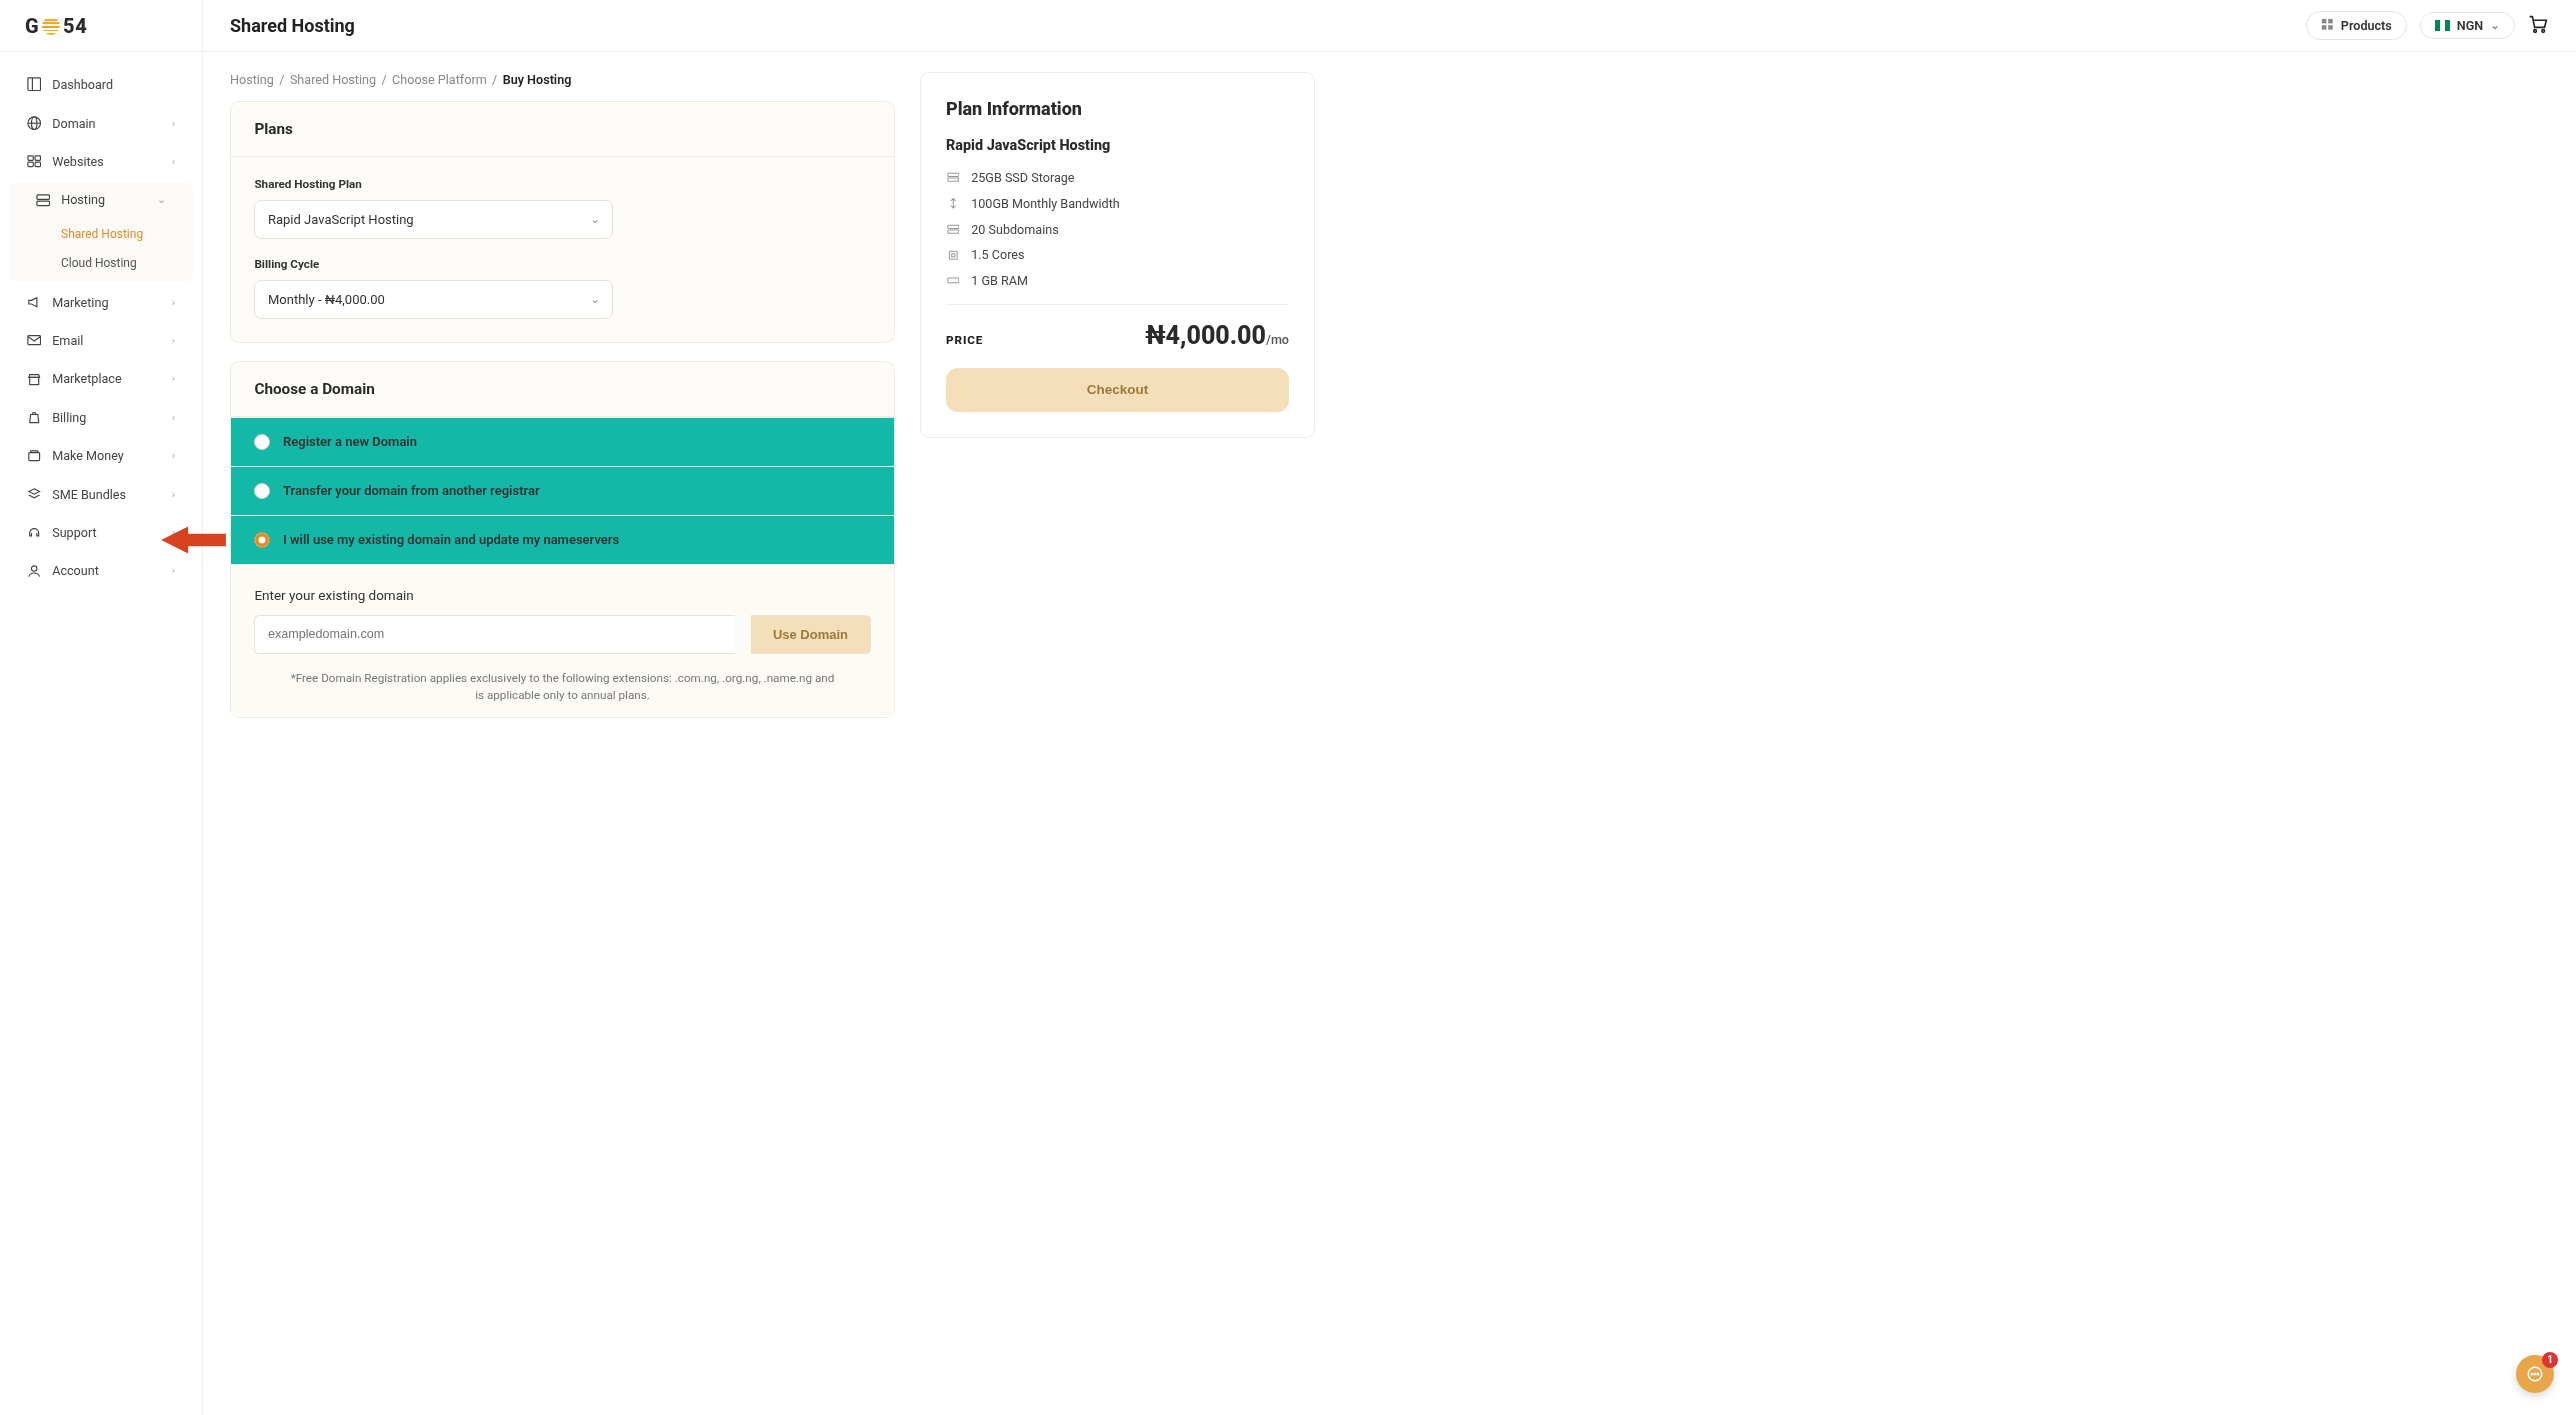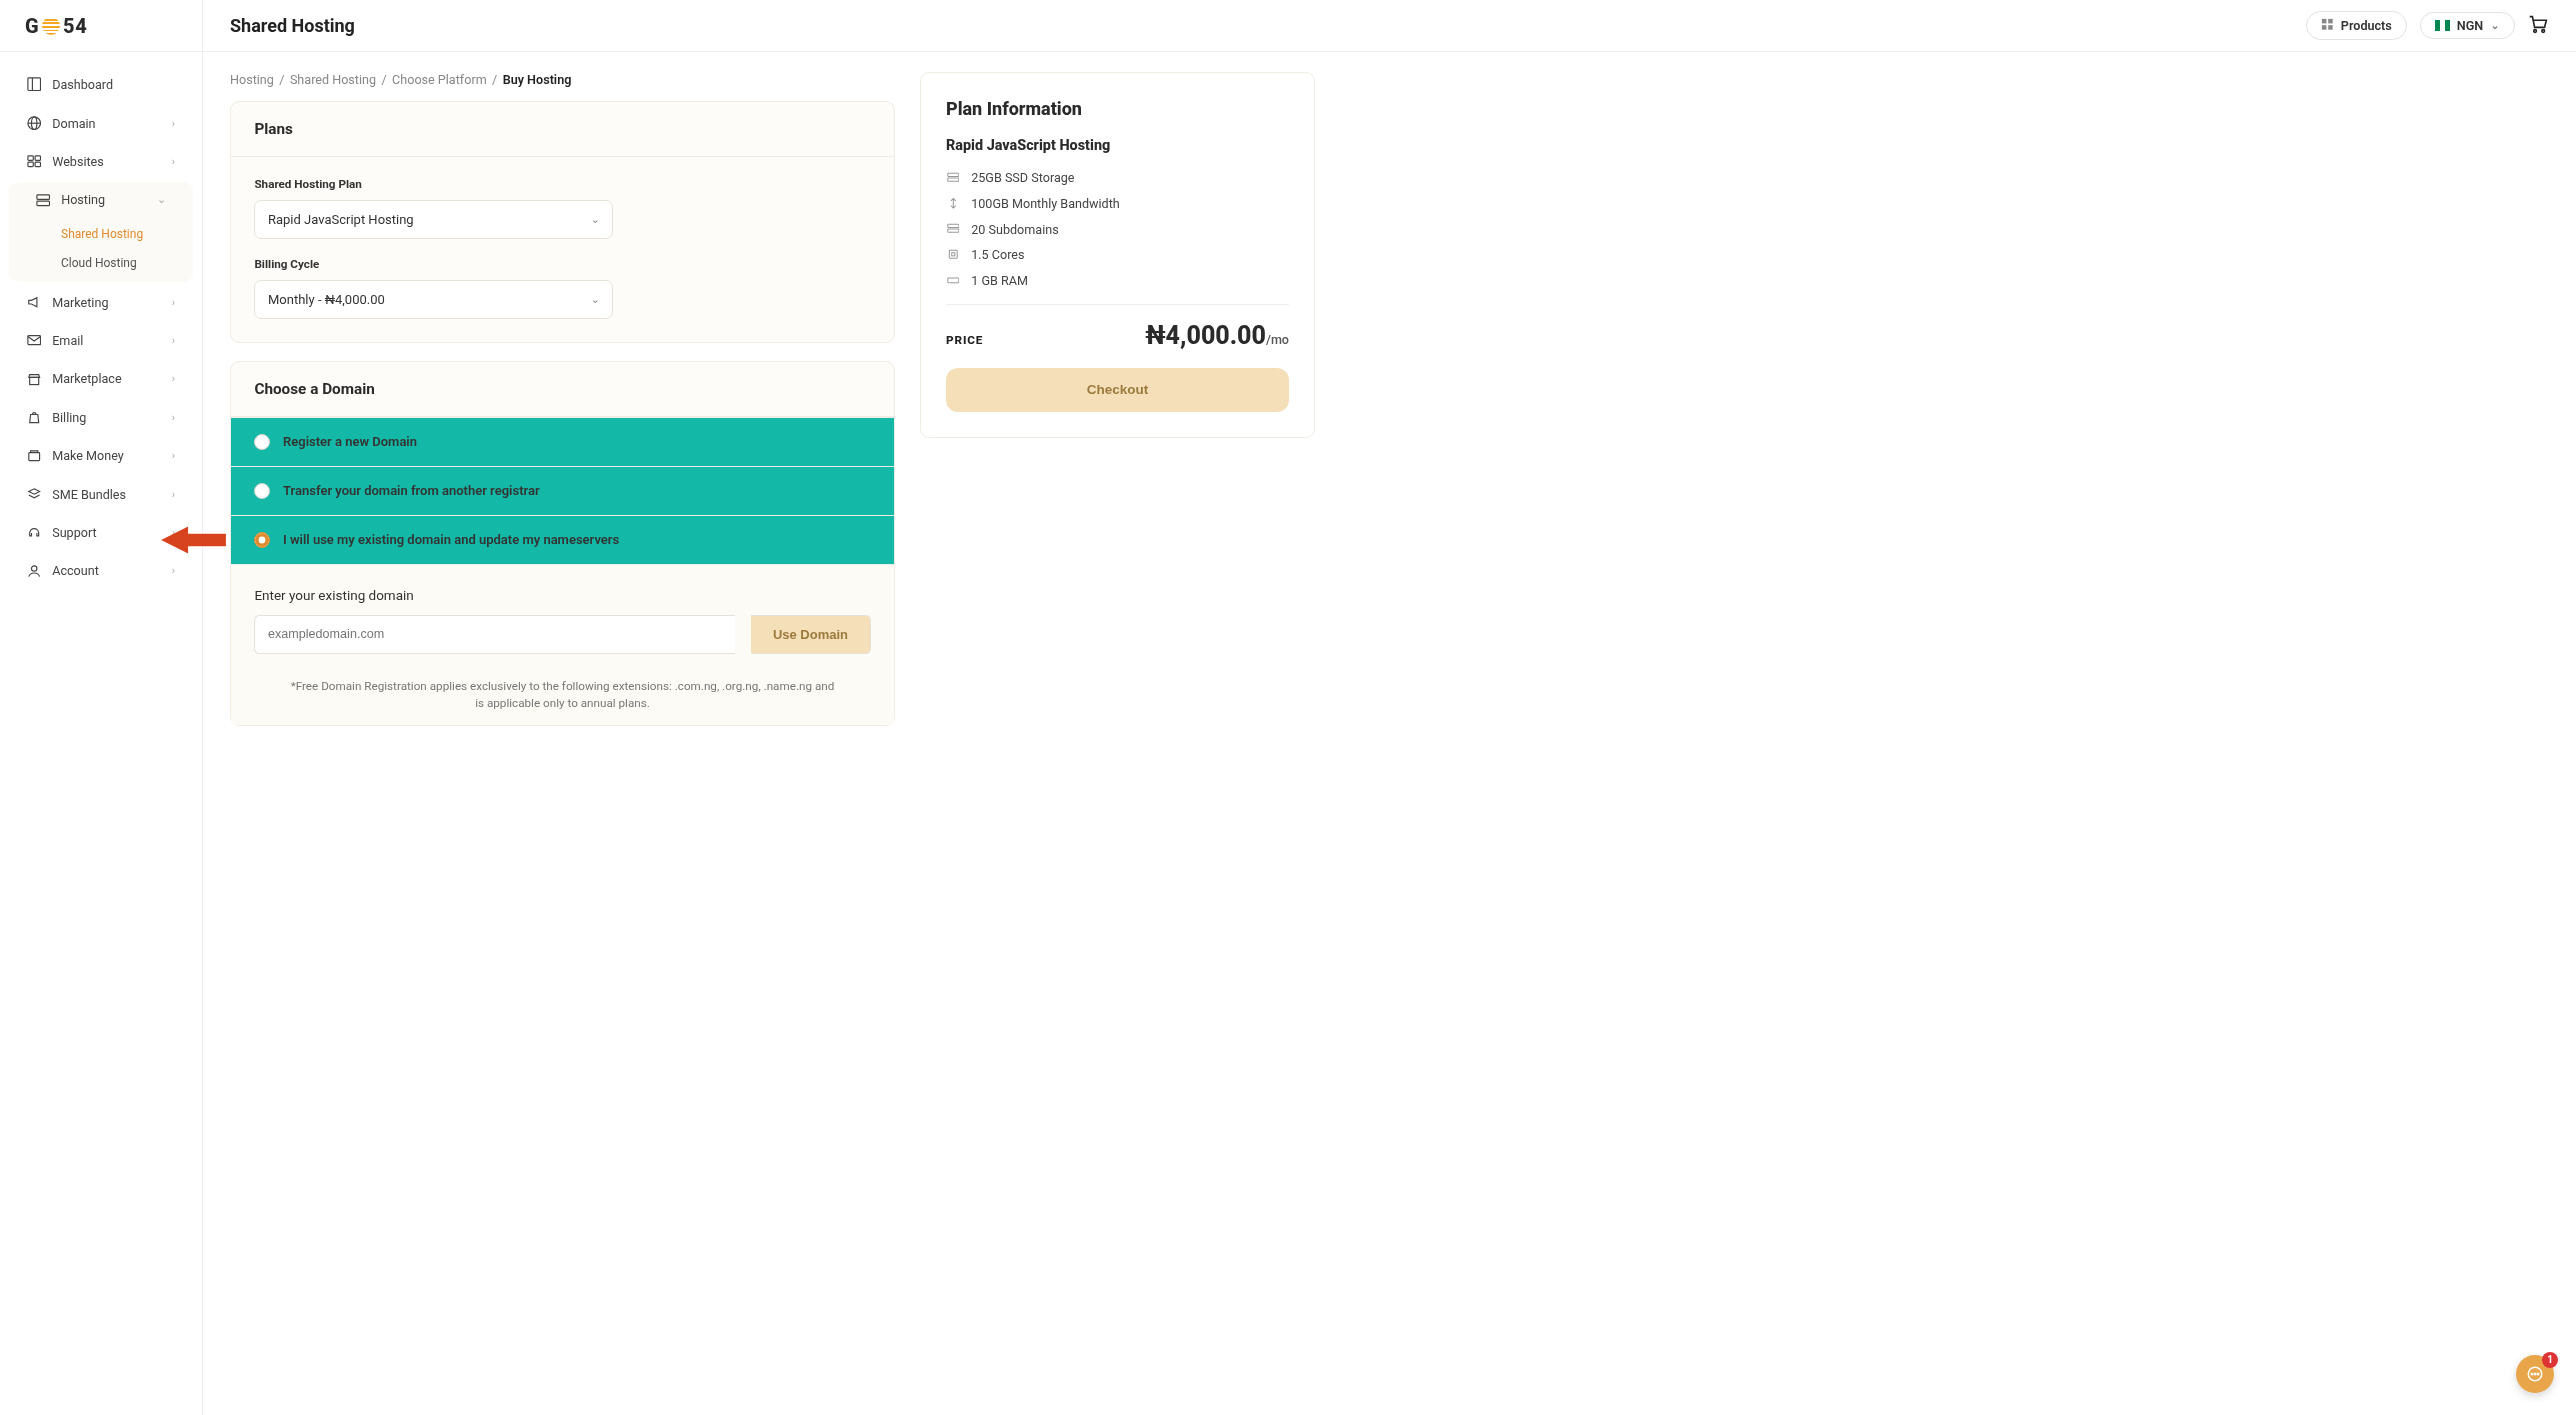--- a/index.html
+++ b/index.html
@@ -102,21 +102,21 @@
     background: #14b8a6;
   }
   .radio-row.first-opt { border-top: 0.9px solid #f0ece4;}
   .radio-ind {
     width: 16px; height: 16px; border-radius: 50%;
     border: 1.8px solid #d9d3c7; background: #fff; flex-shrink:0;
   }
   .radio-ind.checked { border-color: #e08b2e; box-shadow: inset 0 0 0 3.6px #e08b2e; background:#fff;}
   .domain-body { padding: 21.6px 23.4px 12.6px; border-top: 0.9px solid #f0ece4; background:#fdfbf6;}
   .domain-label { font-size: 13.5px; color: #333; margin-bottom: 12.6px;}
-  .domain-input-row { display:flex; gap:16px; margin-bottom:24px;}
+  .domain-input-row { display:flex; gap:16px; margin-bottom:16px;}
   .domain-input {
     flex: 1; border: 0.9px solid #e6e2da; border-right: none;
     border-radius: 5.4px 0 0 5.4px; padding: 10.8px 12.6px;
     font-size: 12.6px; background:#fff;
   }
   .use-btn {
     border: 0.9px solid #e6e2da; border-left: none;
     border-radius: 0 5.4px 5.4px 0; padding: 10.8px 21.6px;
     background: #f5dfb9; color: #9b7a3c; font-weight: 600; font-size: 13px;
     cursor: pointer;
@@ -125,21 +125,21 @@
   .arrow {
     position: absolute; left: -70px; width: 65px; height: 36px;
   }
   .right-col { width: 395px; flex-shrink: 0;}
   .info-panel {
     border: 0.9px solid #f0ece4; border-radius: 9px;
     padding: 25px; background: #fff;
   }
   .info-title { font-size: 18px; font-weight: 800; margin-bottom: 18px;}
   .plan-name { font-size: 14.4px; font-weight: 800; margin-bottom: 16px;}
-  .feat { display:flex; gap:10.8px; font-size: 12.6px; color:#444; margin-bottom: 10.8px;}
+  .feat { display:flex; align-items:center; gap:10.8px; font-size: 12.6px; color:#444; margin-bottom: 10.8px;}
   .feat .fi { width:14.4px; height:14.4px; display:inline-flex; align-items:center; justify-content:center; color:#999;}
   .divider { height:0.9px; background:#eee; margin: 16px 0;}
   .price-row { display:flex; align-items:baseline; justify-content:space-between;}
   .price-label { font-size: 11.7px; font-weight: 800; letter-spacing: 0.9px; color:#222;}
   .price-val { font-size: 25px; font-weight: 800;}
   .price-suffix { font-size: 12.6px; font-weight: 500; color:#555;}
   .checkout-btn {
     margin-top: 18px; width: 100%; padding: 14.4px;
     background: #f5dfb9; color: #9b7a3c; font-weight: 700; font-size: 13.5px;
     border: none; border-radius: 12px; cursor: pointer;

